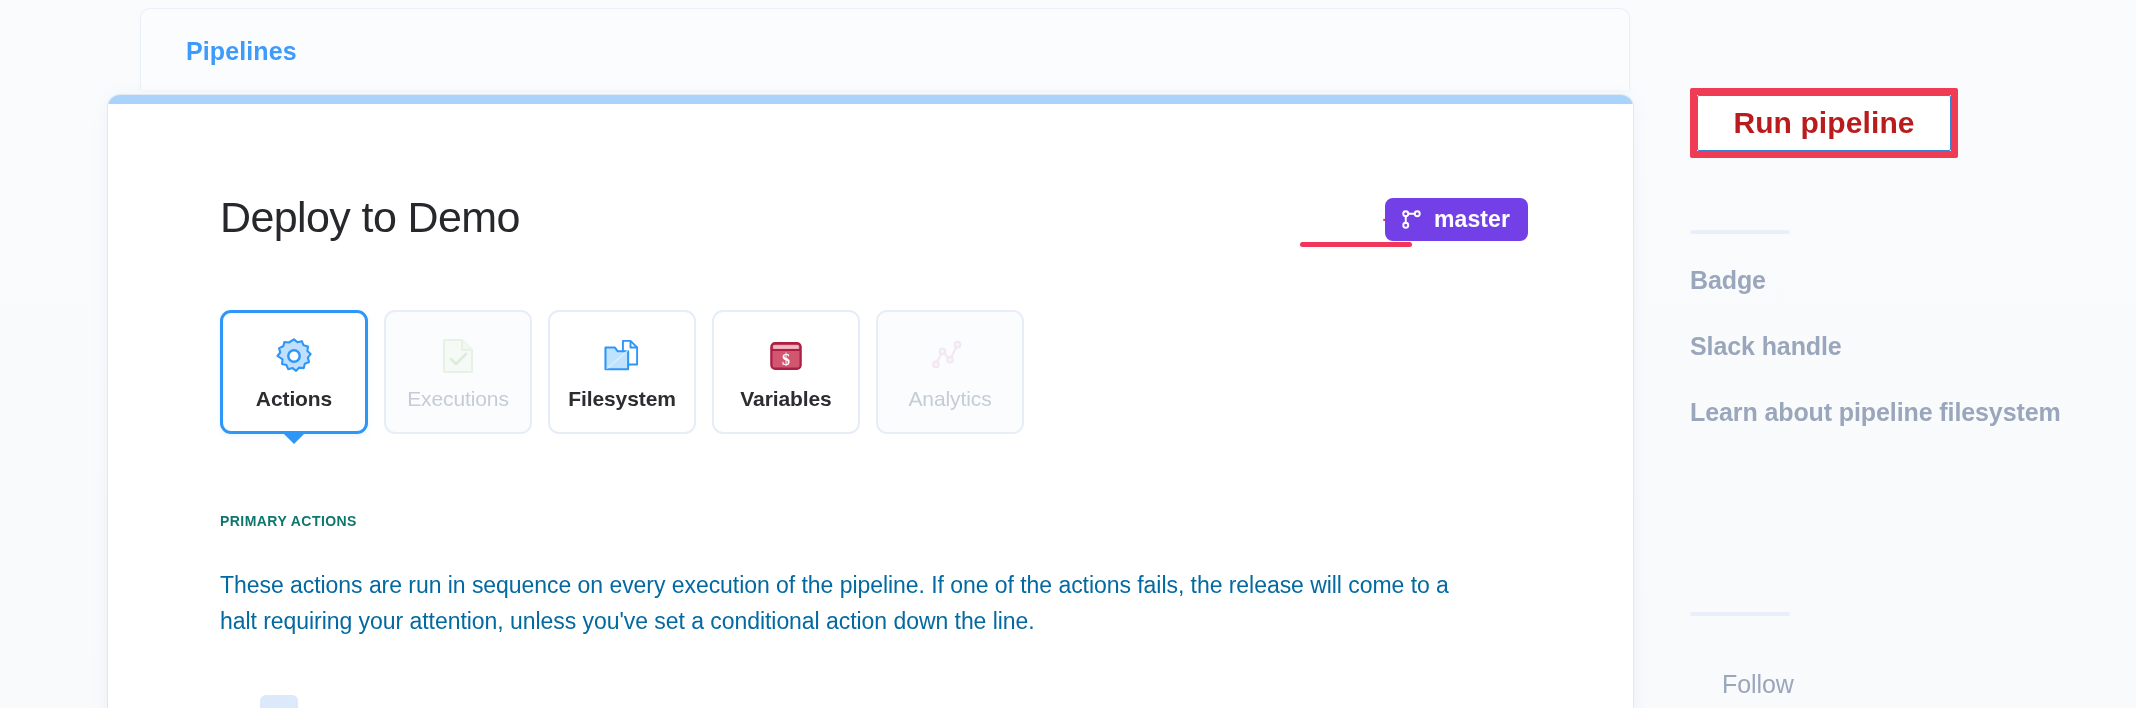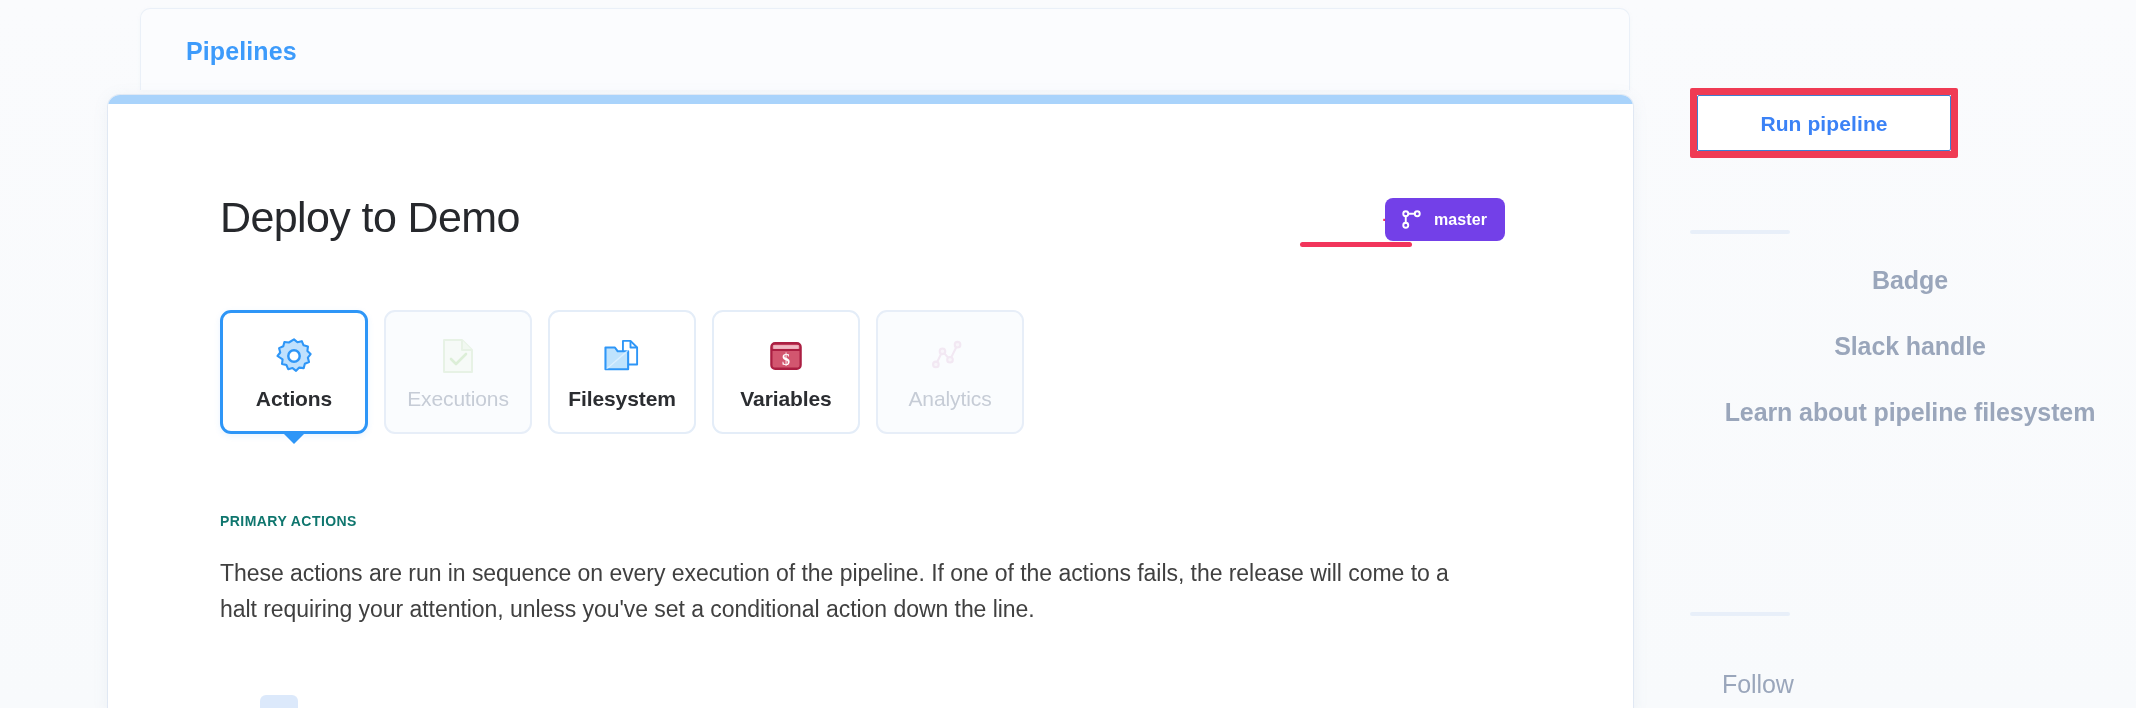--- a/index.html
+++ b/index.html
@@ -124,21 +124,21 @@
     display: flex;
     align-items: center;
     gap: 11px;
     padding: 0 18px 0 15px;
     background: #7340e8;
     border-radius: 8px;
     white-space: nowrap;
   }
   .branch-badge .branch-icon { display: flex; align-items: center; }
   .branch-label {
-    font-size: 16px;
+    font-size: 23px;
     font-weight: 700;
     color: #ffffff;
     line-height: 1;
     letter-spacing: .1px;
   }
 
   
   .tab-cards {
     position: relative;
     margin-top: 45px;
@@ -201,24 +201,24 @@
   
   .section-heading {
     margin-top: 80px;
     font-size: 14px;
     font-weight: 700;
     color: #0f766e;
     letter-spacing: .45px;
     line-height: 1;
   }
   .section-body {
-    margin-top: 28px;
+    margin-top: 40px;
     font-size: 23px;
     font-weight: 400;
-    color: #404040;
+    color: #0369a1;
     line-height: 1.55;
     max-width: 1260px;
     letter-spacing: -0.05px;
   }
 
   .ghost-chip {
     position: absolute;
     left: 152px;
     top: 600px;
     width: 38px;
@@ -255,23 +255,23 @@
     left: 7px; top: 7px; right: 7px; bottom: 7px;
     background: #ffffff;
     border: 1px solid #3d7fd1;
     border-radius: 2px;
     display: flex;
     align-items: center;
     justify-content: center;
     cursor: pointer;
   }
   .run-pipeline-label {
-    font-size: 21px;
+    font-size: 30px;
     font-weight: 700;
-    color: #3b82f6;
+    color: #b91c1c;
     line-height: 1;
     letter-spacing: .1px;
   }
 
   .rail-divider {
     position: absolute;
     left: 0;
     width: 100px;
     height: 4px;
     background: #e8eff9;
@@ -289,21 +289,20 @@
   .rail-link {
     display: block;
     font-size: 25px;
     font-weight: 600;
     color: #9aa6bb;
     line-height: 1;
     letter-spacing: -0.1px;
     margin-bottom: 41px;
     cursor: pointer;
     white-space: nowrap;
-    text-align: center;
   }
 
   .follow-label {
     position: absolute;
     left: 12px;
     top: 672px;
     font-size: 25px;
     font-weight: 400;
     color: #9aa6bb;
     line-height: 1;

